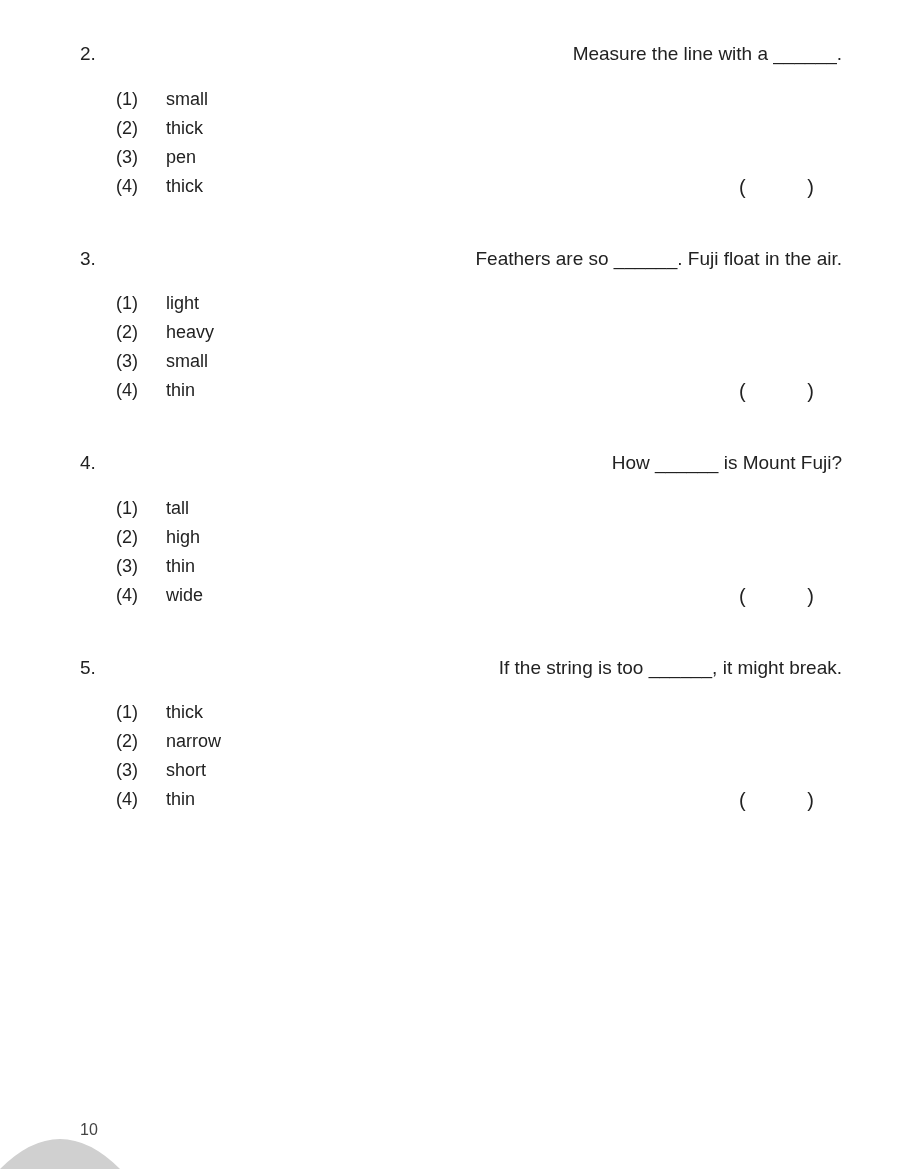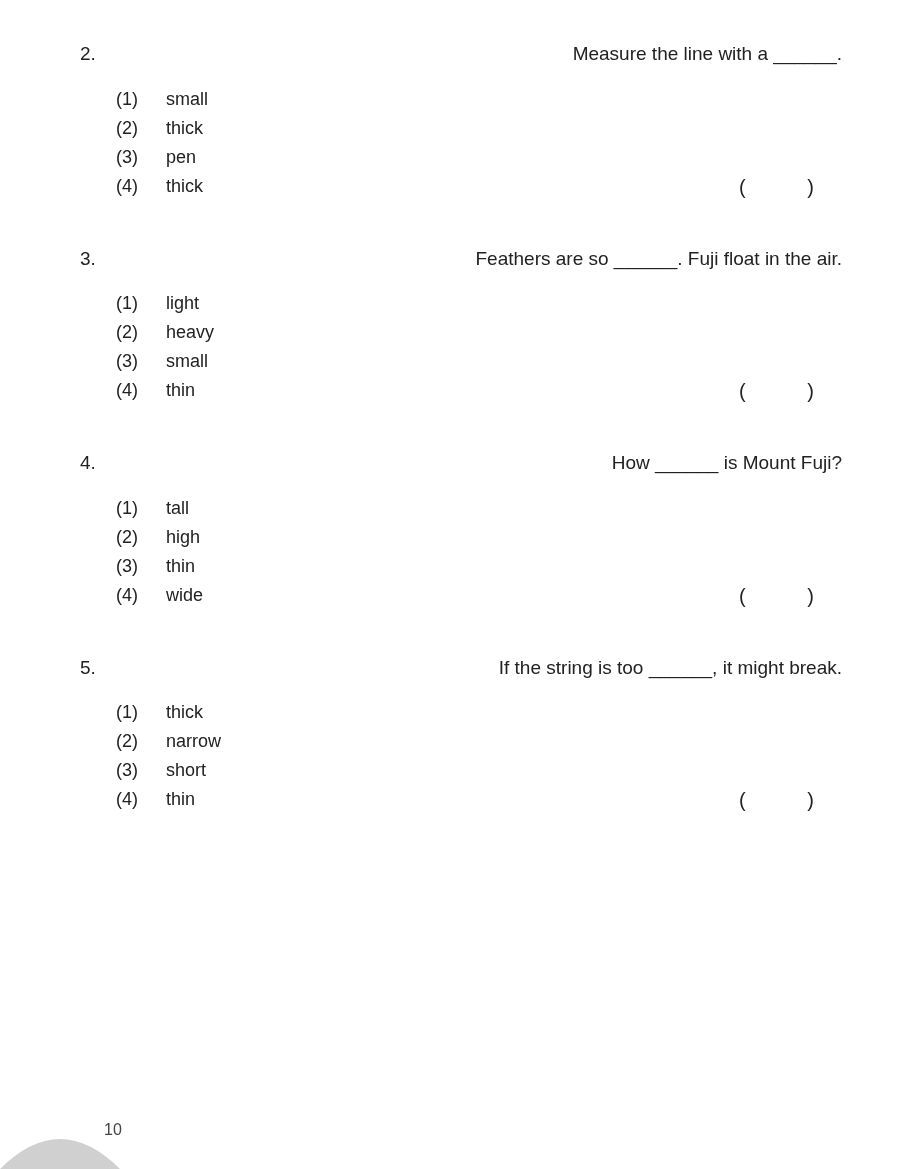--- a/index.html
+++ b/index.html
@@ -91,21 +91,20 @@
     .option-item:not(.last-option) .answer-bracket {
       display: none;
     }
 
     .page-number {
       position: absolute;
       bottom: 30px;
       left: 80px;
       font-size: 16px;
       color: #444;
-      margin-left: 24px;
     }
 
     
     .corner-shape {
       position: absolute;
       bottom: 0;
       left: 0;
       width: 120px;
       height: 120px;
       overflow: hidden;

